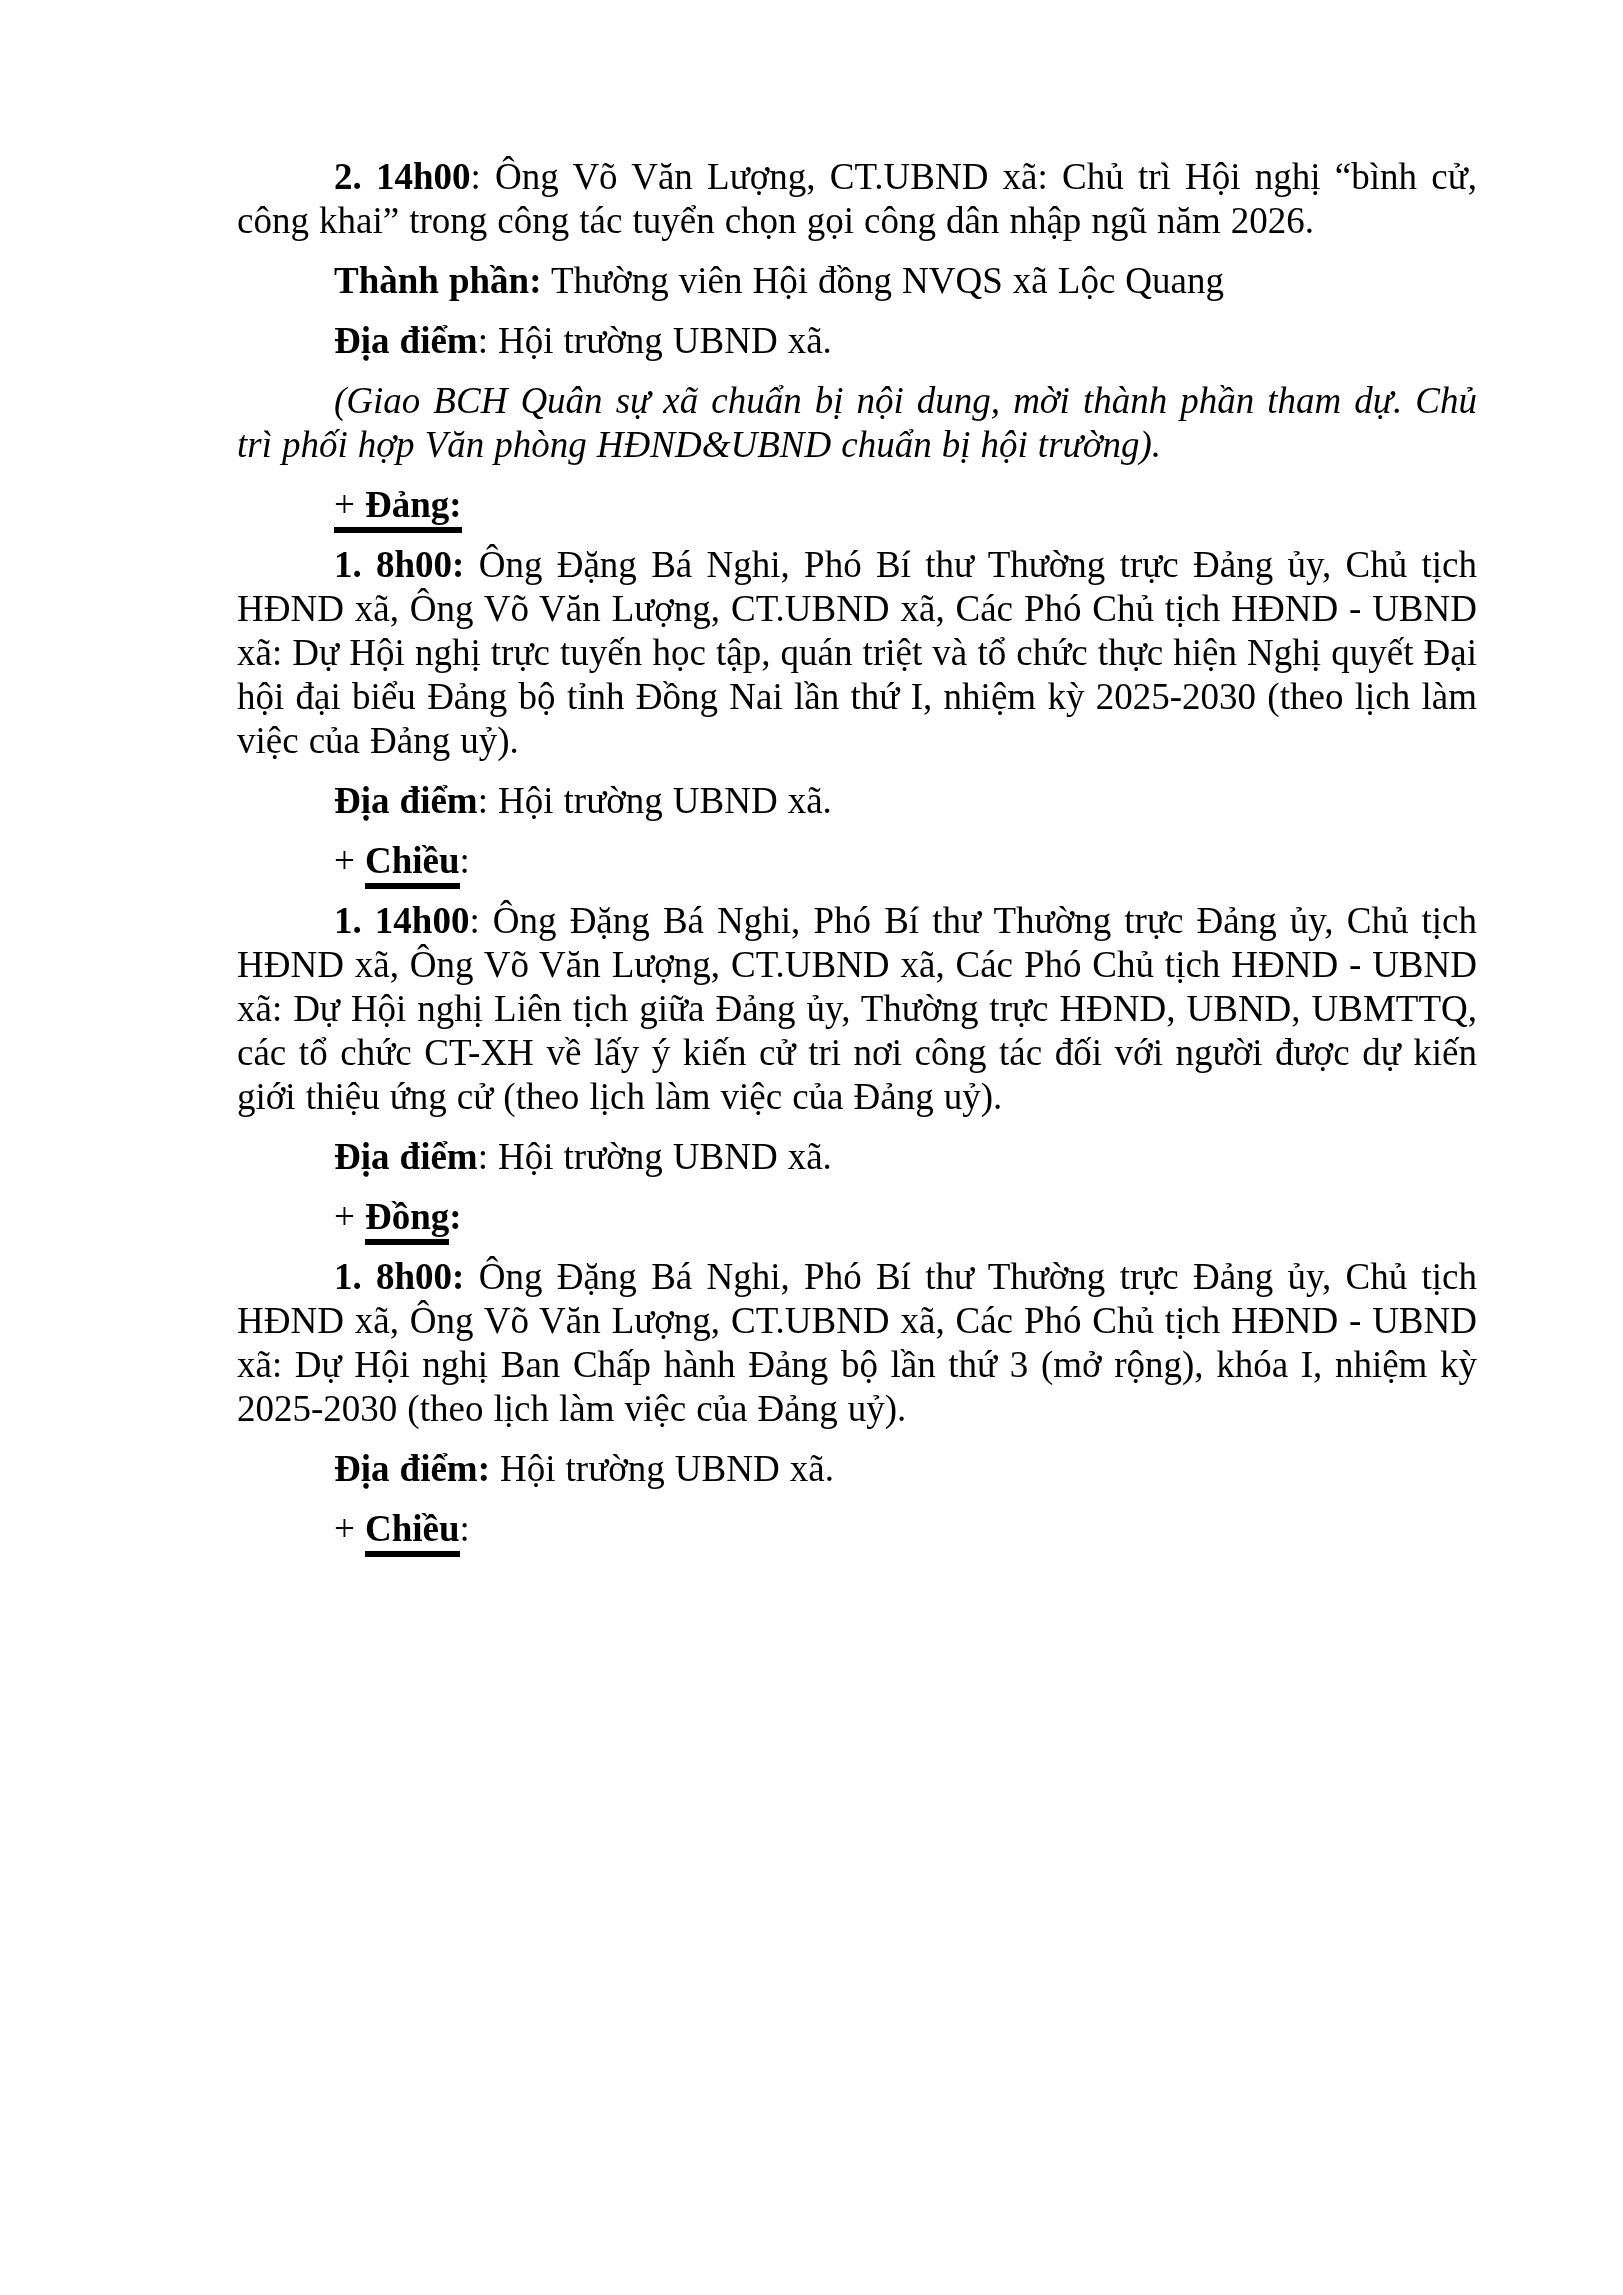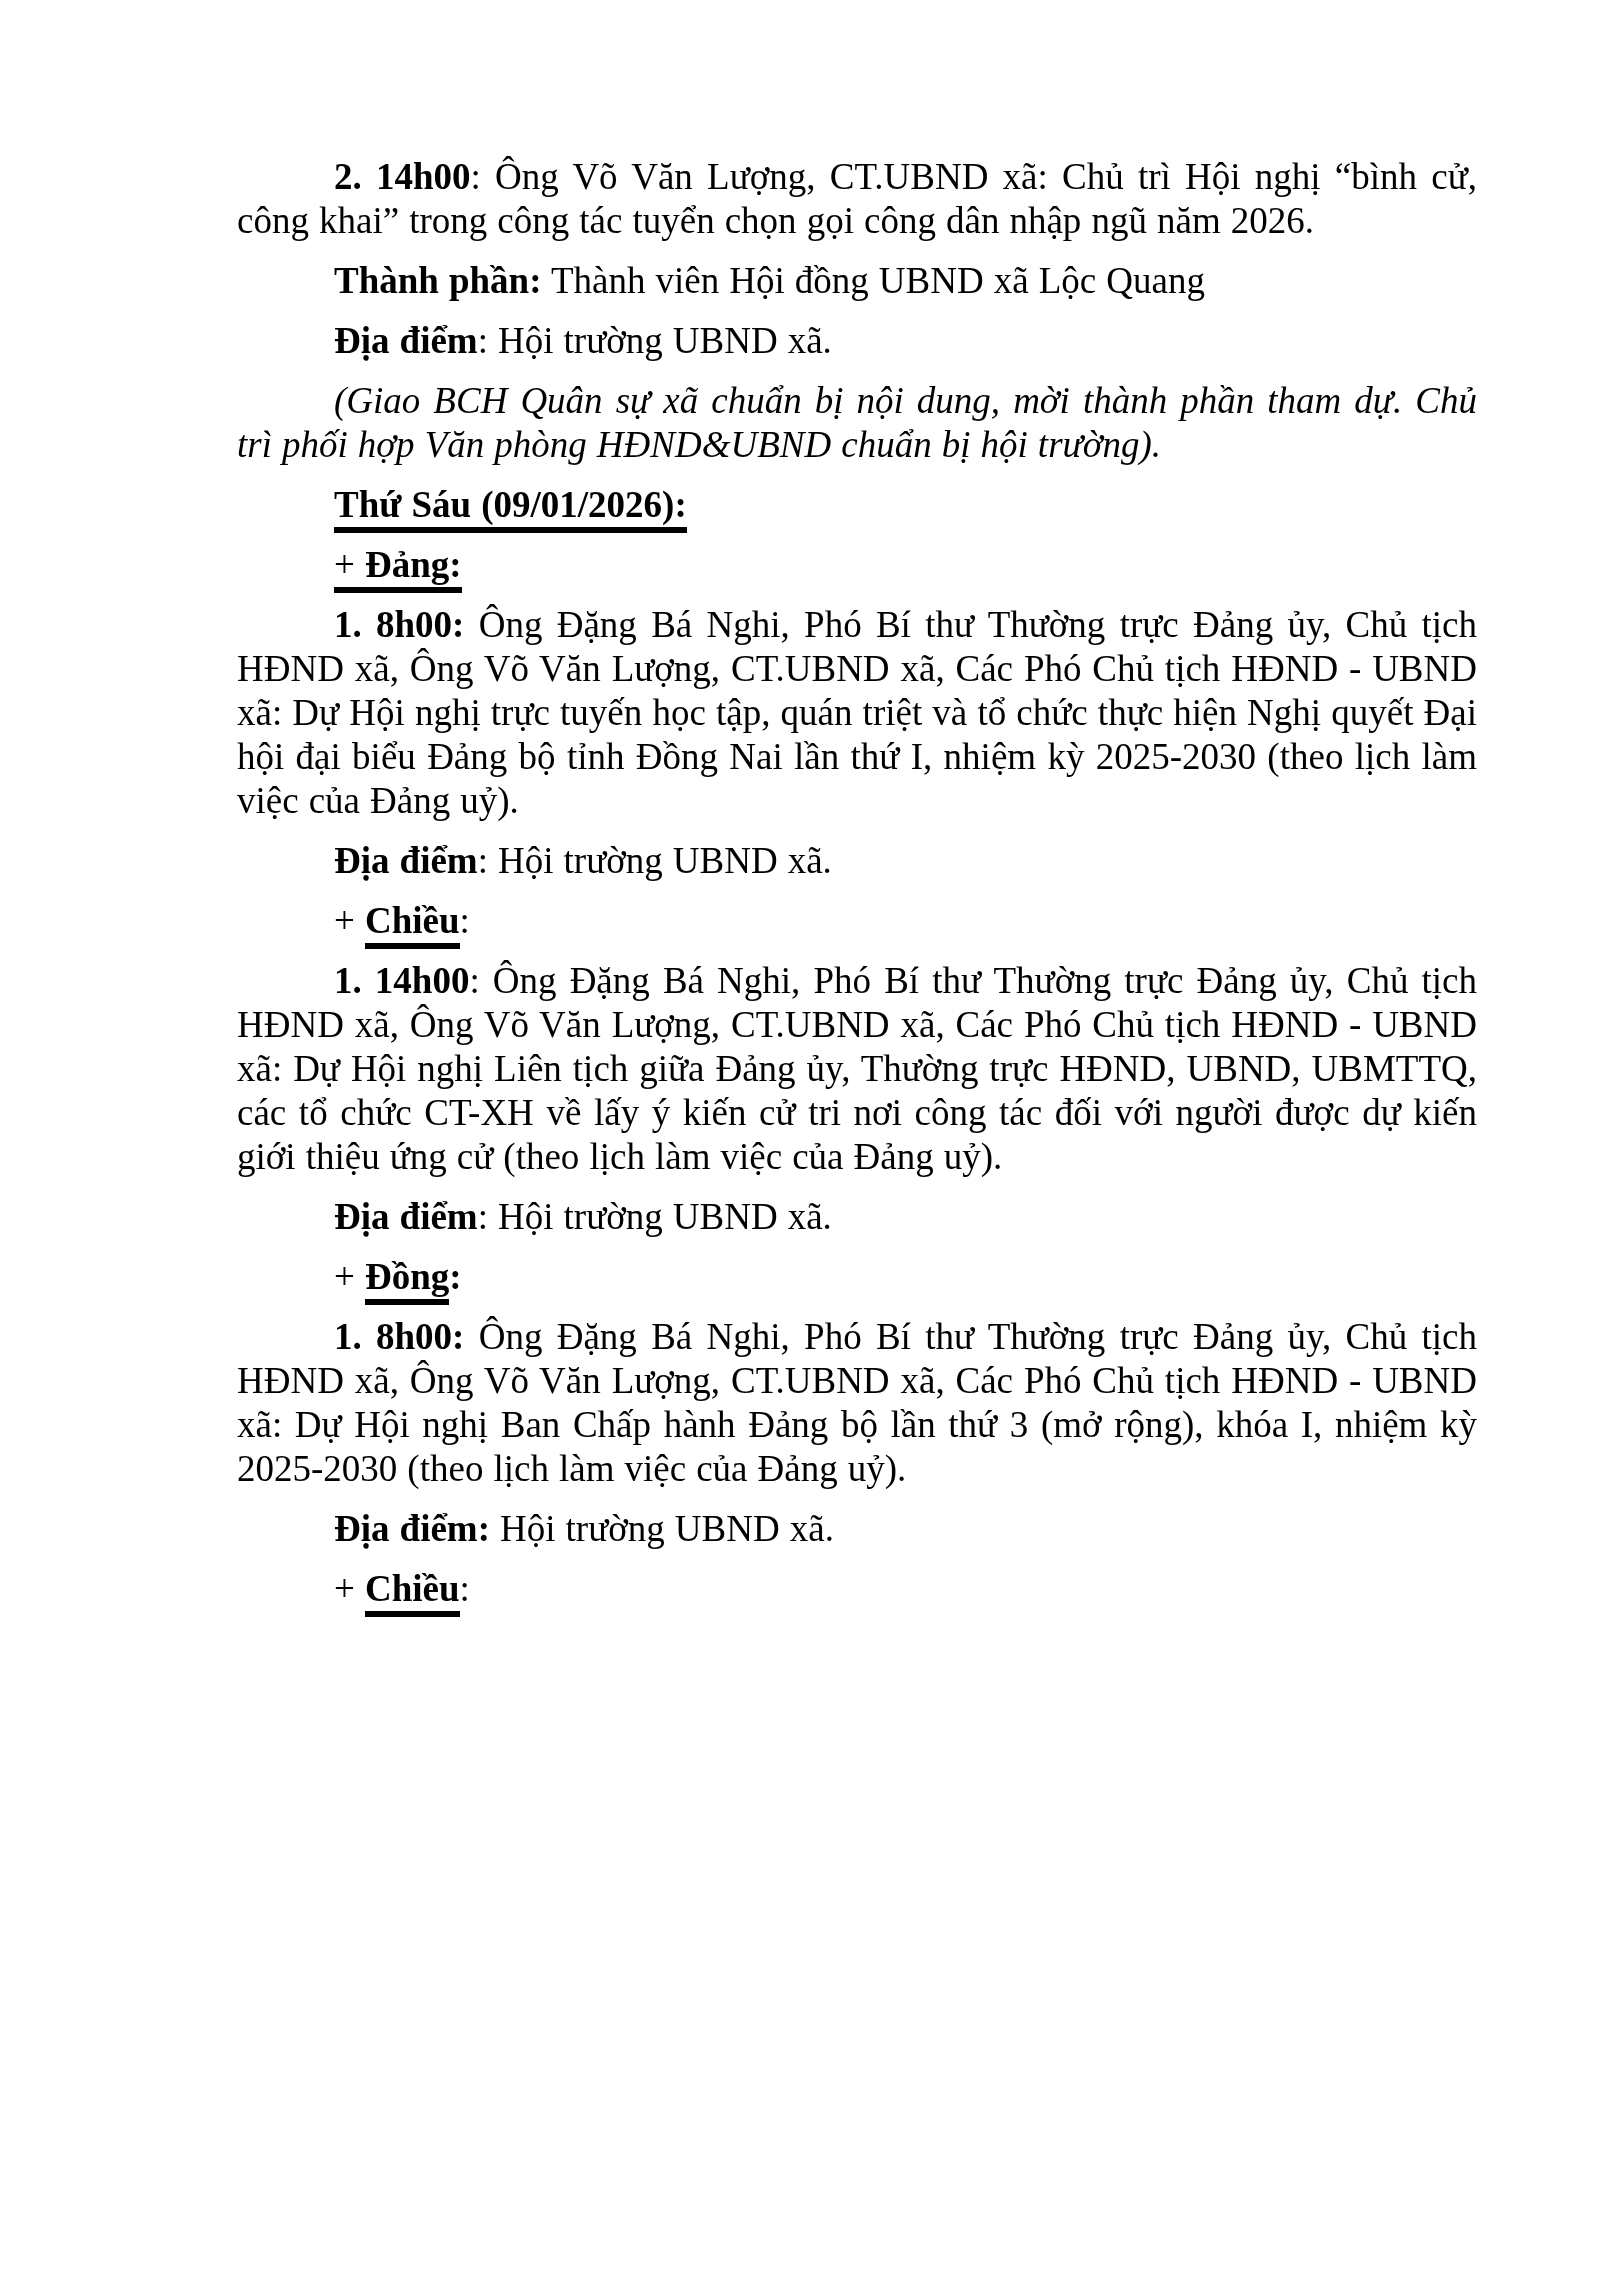--- a/index.html
+++ b/index.html
@@ -33,24 +33,23 @@
     border-bottom: 6.1px solid #000000;
     padding-bottom: 1.5px;
   }
 </style>
 </head>
 <body>
 
 <div class="page">
   <div class="doc" id="doc-content">
       <p class="para"><span class="seg-b">2. 14h00</span><span>: Ông Võ Văn Lượng, CT.UBND xã: Chủ trì Hội nghị “bình cử, công khai” trong công tác tuyển chọn gọi công dân nhập ngũ năm 2026.</span></p>
-      <p class="para"><span class="seg-b">Thành phần:</span><span> Thành viên Hội đồng UBND xã Lộc Quang</span></p>
+      <p class="para"><span class="seg-b">Thành phần:</span><span> Thường viên Hội đồng NVQS xã Lộc Quang</span></p>
       <p class="para"><span class="seg-b">Địa điểm</span><span>: Hội trường UBND xã.</span></p>
       <p class="para"><span class="seg-i">(Giao BCH Quân sự xã chuẩn bị nội dung, mời thành phần tham dự. Chủ trì phối hợp Văn phòng HĐND&amp;UBND chuẩn bị hội trường).</span></p>
-      <p class="para"><span class="seg-b seg-u">Thứ Sáu (09/01/2026):</span></p>
       <p class="para"><span class="seg-u">+ </span><span class="seg-b seg-u">Đảng:</span></p>
       <p class="para"><span class="seg-b">1. 8h00:</span><span> Ông Đặng Bá Nghi, Phó Bí thư Thường trực Đảng ủy, Chủ tịch HĐND xã, Ông Võ Văn Lượng, CT.UBND xã, Các Phó Chủ tịch HĐND - UBND xã: Dự Hội nghị trực tuyến học tập, quán triệt và tổ chức thực hiện Nghị quyết Đại hội đại biểu Đảng bộ tỉnh Đồng Nai lần thứ I, nhiệm kỳ 2025-2030 (theo lịch làm việc của Đảng uỷ).</span></p>
       <p class="para"><span class="seg-b">Địa điểm</span><span>: Hội trường UBND xã.</span></p>
       <p class="para"><span>+ </span><span class="seg-b seg-u">Chiều</span><span>:</span></p>
       <p class="para"><span class="seg-b">1. 14h00</span><span>: Ông Đặng Bá Nghi, Phó Bí thư Thường trực Đảng ủy, Chủ tịch HĐND xã, Ông Võ Văn Lượng, CT.UBND xã, Các Phó Chủ tịch HĐND - UBND xã: Dự Hội nghị Liên tịch giữa Đảng ủy, Thường trực HĐND, UBND, UBMTTQ, các tổ chức CT-XH về lấy ý kiến cử tri nơi công tác đối với người được dự kiến giới thiệu ứng cử (theo lịch làm việc của Đảng uỷ).</span></p>
       <p class="para"><span class="seg-b">Địa điểm</span><span>: Hội trường UBND xã.</span></p>
       <p class="para"><span>+ </span><span class="seg-b seg-u">Đồng</span><span class="seg-b">:</span></p>
       <p class="para"><span class="seg-b">1. 8h00:</span><span> Ông Đặng Bá Nghi, Phó Bí thư Thường trực Đảng ủy, Chủ tịch HĐND xã, Ông Võ Văn Lượng, CT.UBND xã, Các Phó Chủ tịch HĐND - UBND xã: Dự Hội nghị Ban Chấp hành Đảng bộ lần thứ 3 (mở rộng), khóa I, nhiệm kỳ 2025-2030 (theo lịch làm việc của Đảng uỷ).</span></p>
       <p class="para"><span class="seg-b">Địa điểm:</span><span> Hội trường UBND xã.</span></p>
       <p class="para"><span>+ </span><span class="seg-b seg-u">Chiều</span><span>:</span></p>

